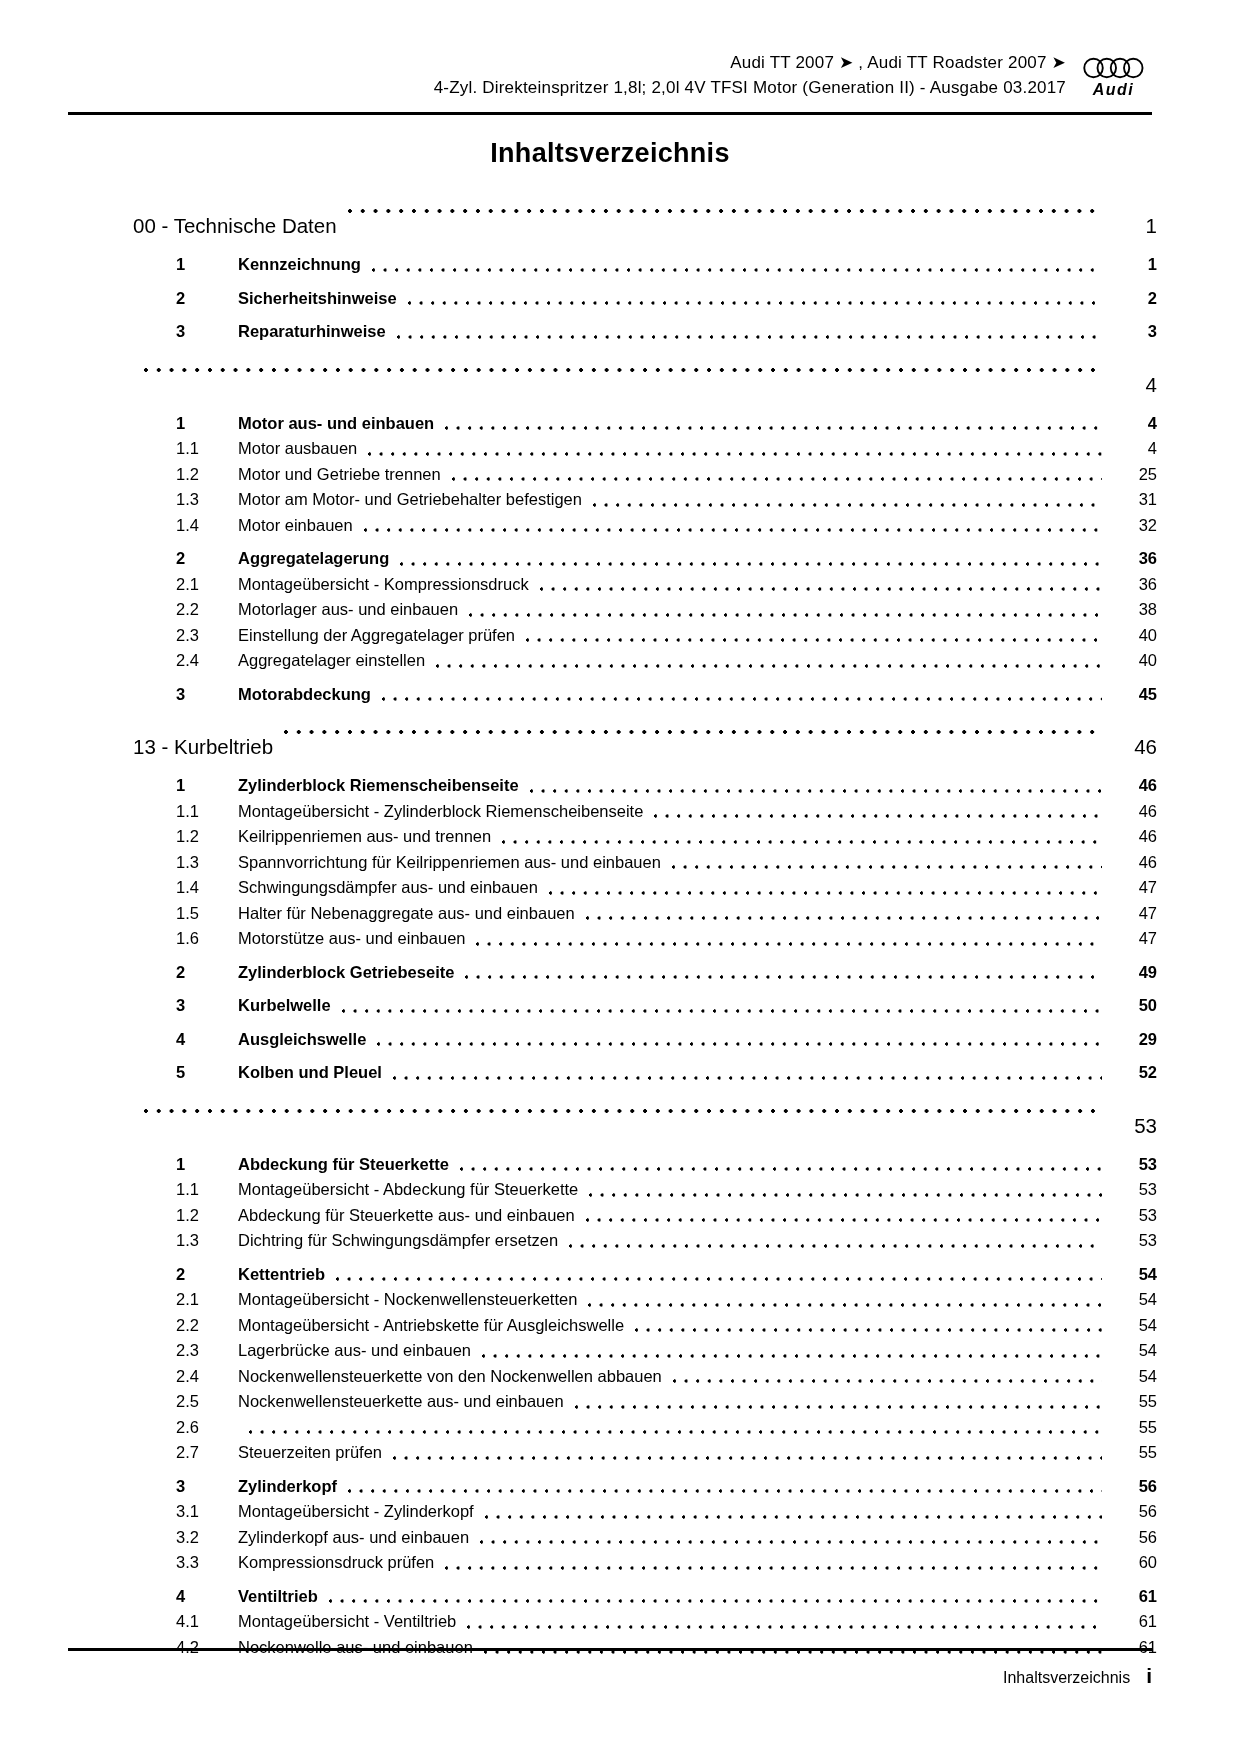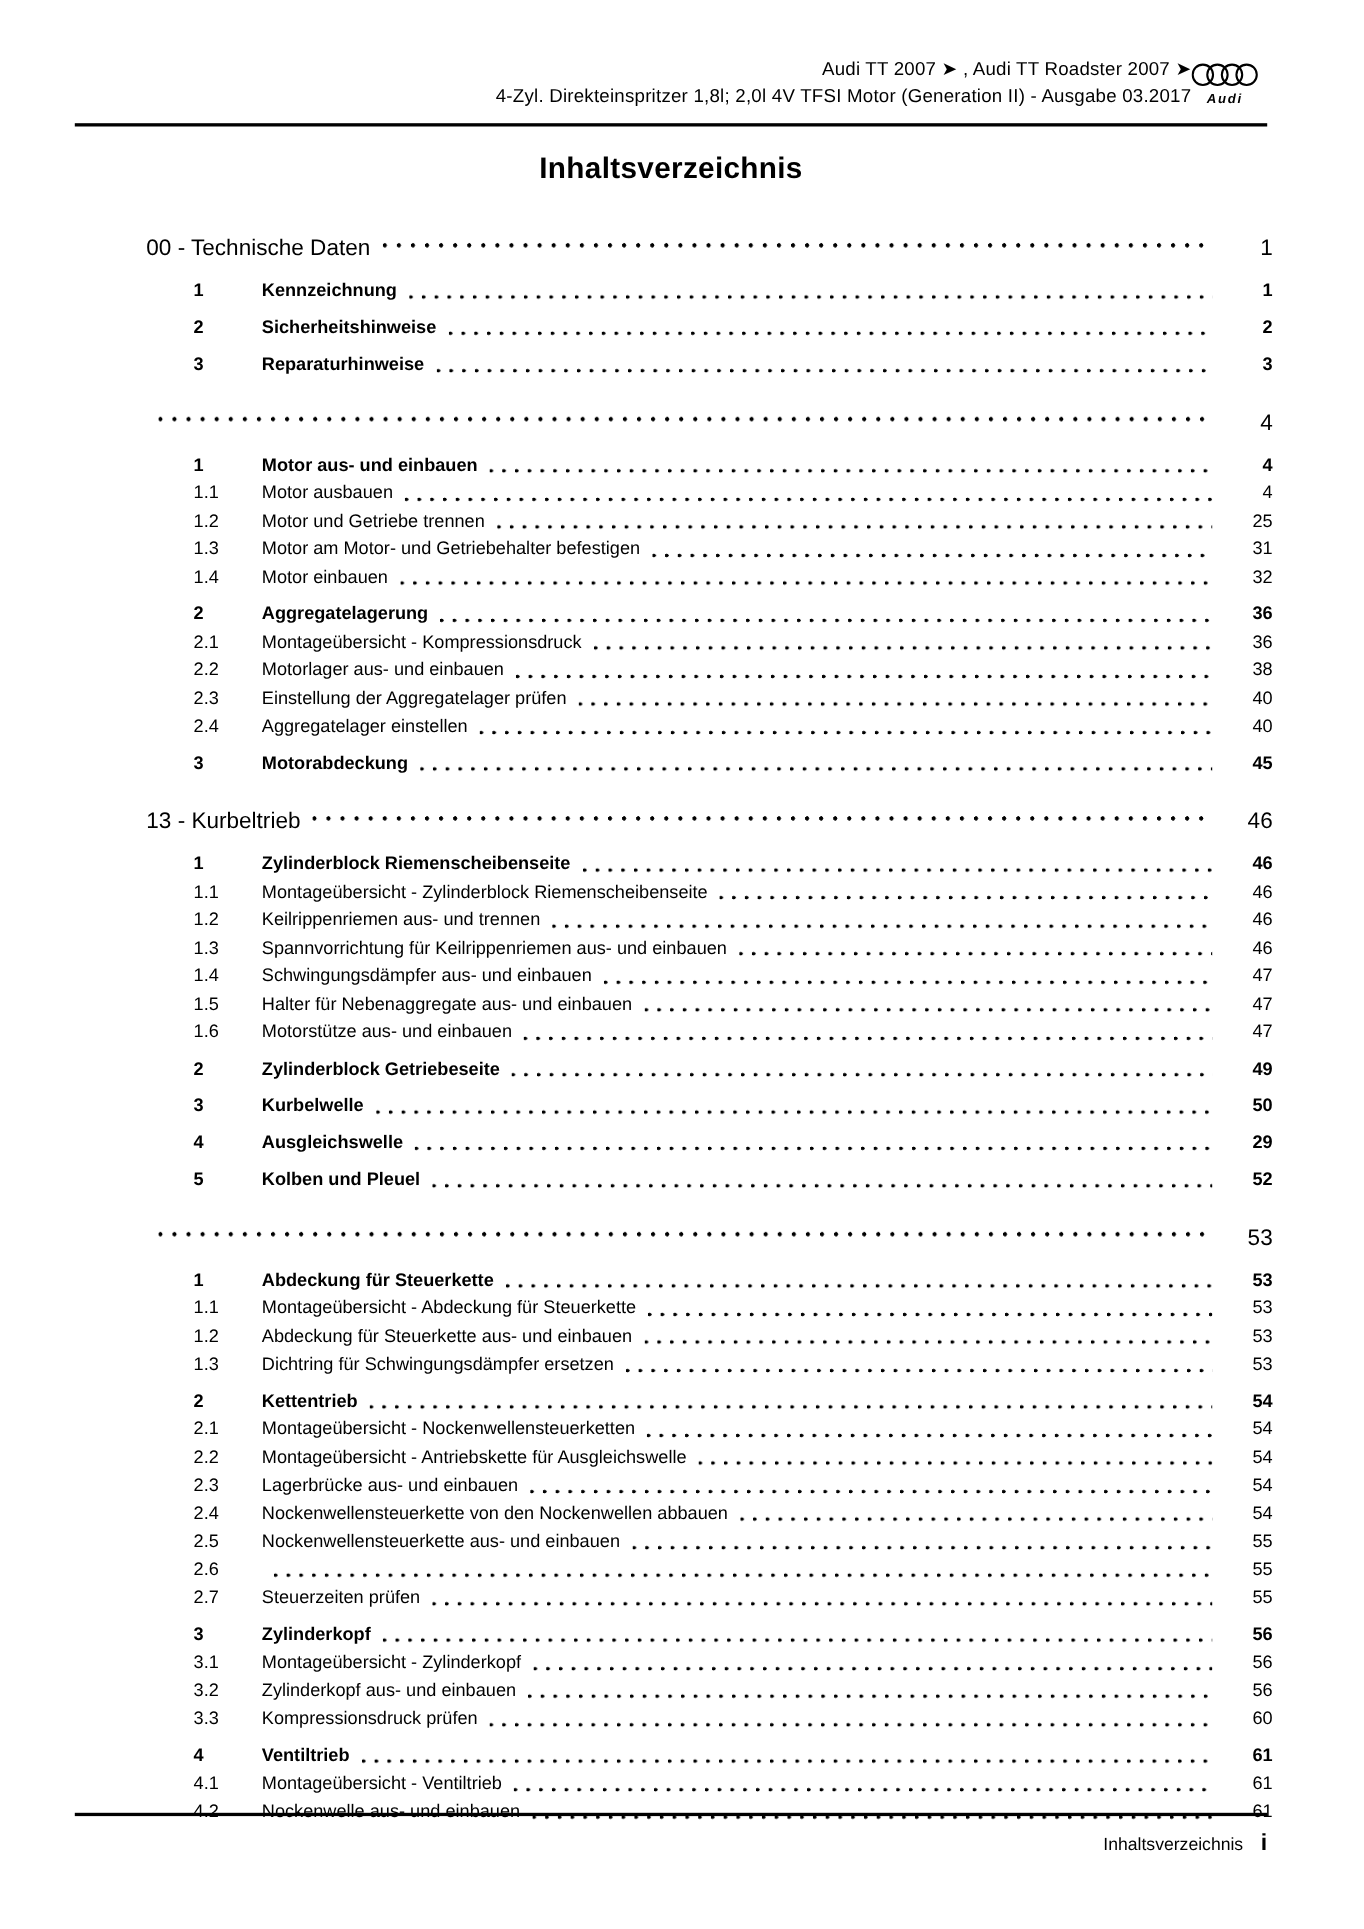--- a/index.html
+++ b/index.html
@@ -6,29 +6,29 @@
   body {
     width:1240px; height:1754px;
     background:#ffffff; color:#000;
     font-family:"Liberation Sans", sans-serif;
     position:relative; overflow:hidden;
   }
 
   
   .doc-header {
     position:absolute; top:50px; left:0; right:96px;
-    display:flex; justify-content:flex-end; align-items:flex-start; 
+    display:flex; justify-content:flex-end; align-items:flex-start; gap:17px;
   }
   .header-text {
     text-align:right; font-size:17px; line-height:25px; letter-spacing:0.2px;
   }
   .brand { display:flex; flex-direction:column; align-items:center; padding-top:7px; }
   .rings svg { display:block; }
   .brand-word {
-    font-weight:bold; font-style:italic; font-size:12px; line-height:20px;
+    font-weight:bold; font-style:italic; font-size:16px; line-height:20px;
     letter-spacing:1.5px; margin-top:1px;
   }
 
   .rule { background:#000; height:3px; }
   .rule-top { position:absolute; top:112px; left:68px; width:1084px; }
 
   
   .page-title {
     position:absolute; top:138px; left:68px; width:1084px;
     margin:0; text-align:center;
@@ -36,21 +36,21 @@
   }
 
   
   .toc {
     position:absolute; top:208px; left:133px; width:1024px;
   }
   .toc-section { margin-top:22px; }
   .toc-section:first-child { margin-top:0; }
 
   .section-head {
-    display:flex; align-items:center;
+    display:flex; align-items:flex-start;
     font-size:20.5px; line-height:36px; margin-bottom:6px;
   }
   .section-head .page { font-size:20.5px; }
 
   .toc-entry {
     display:flex; align-items:flex-end;
     font-size:16.5px; line-height:25.5px;
     padding-left:43px;
   }
   .toc-entry.bold { font-weight:bold; margin-top:8px; }

